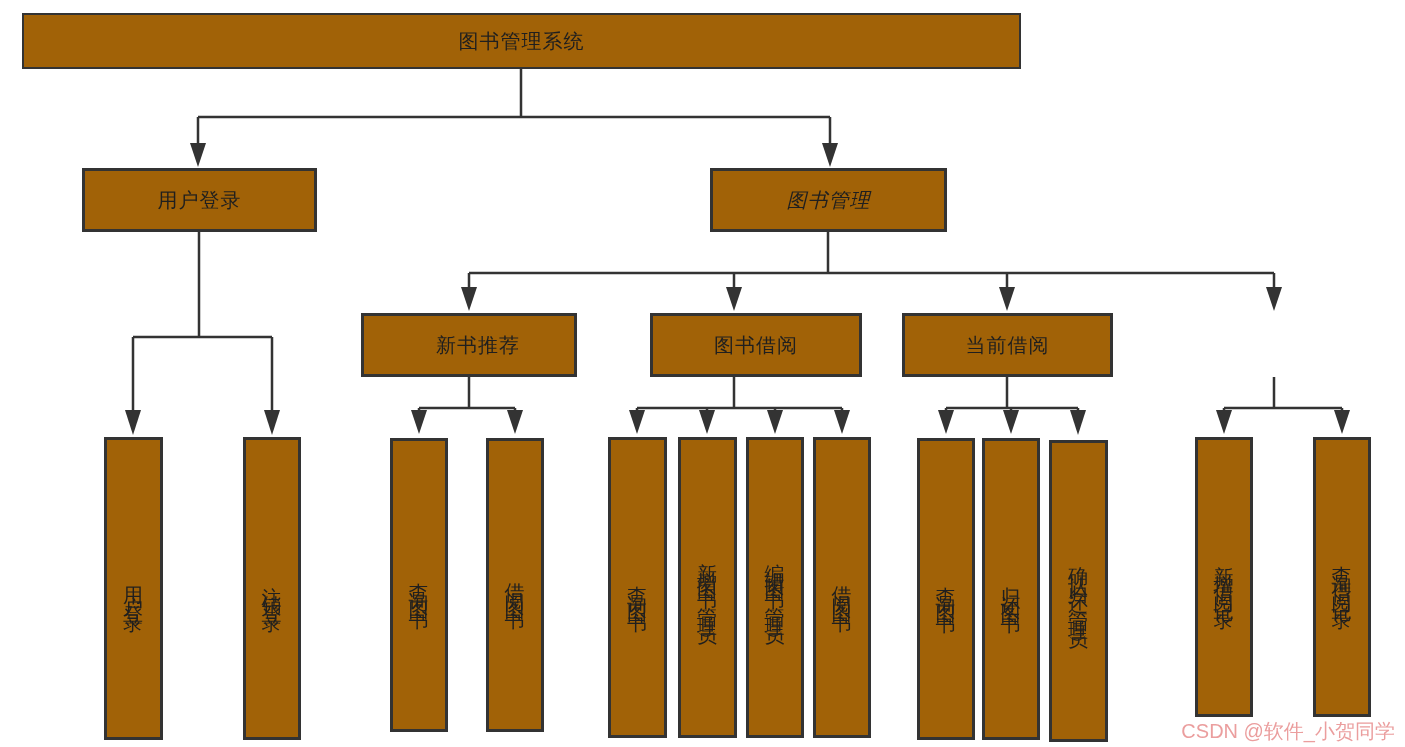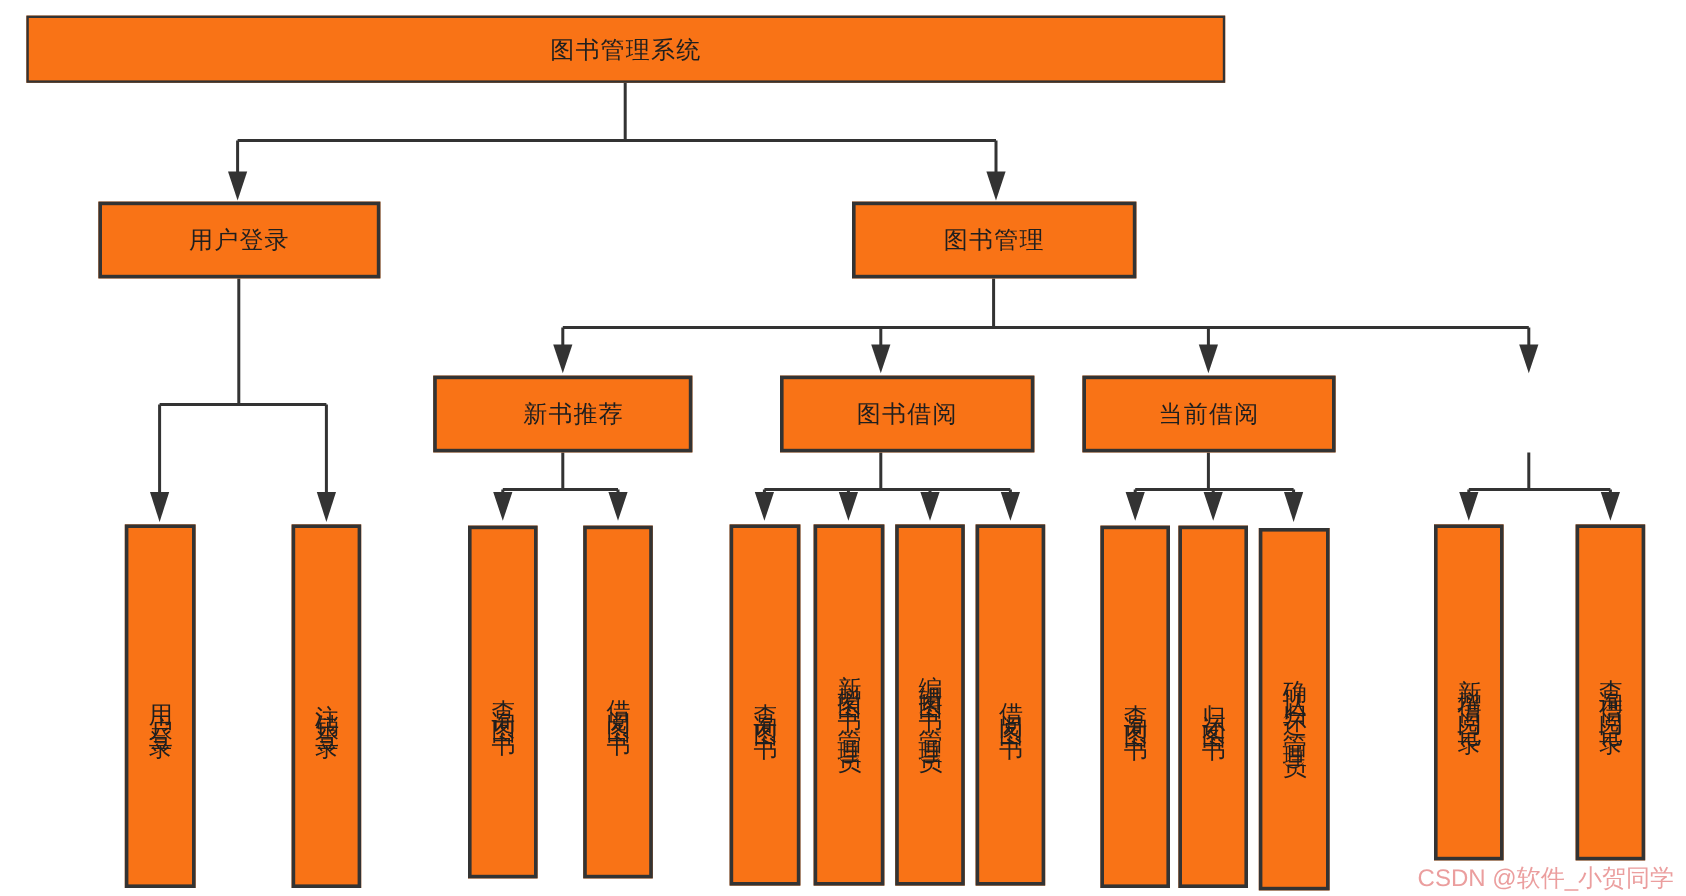--- a/index.html
+++ b/index.html
@@ -16,21 +16,21 @@
     font-family:"Liberation Sans","DejaVu Sans",sans-serif;
     overflow:hidden;
   }
   #stage{position:absolute;left:0;top:0;width:1405px;height:747px;}
   #connectors{position:absolute;left:0;top:0;width:1405px;height:747px;}
   #connectors path{stroke:var(--line-color);stroke-width:2.5;fill:none;}
   #connectors polygon{fill:var(--line-color);stroke:none;}
 
   .node{
     position:absolute;
-    background:#f97316;
+    background:#a16207;
     border:3px solid var(--line-color);
     display:flex;
     align-items:center;
     justify-content:center;
     color:var(--text-color);
     font-size:20px;
     letter-spacing:1px;
     text-align:center;
   }
   .node.root{border-width:2px;}
@@ -38,21 +38,21 @@
     writing-mode:vertical-rl;
     letter-spacing:9px;
     font-size:20px;
     line-height:1;
     padding:6px 0;
   }
 
   
   .b-root      {left:22px;  top:13px;  width:999px; height:56px;}
   .b-userlogin {left:82px;  top:168px; width:235px; height:64px;}
-  .b-bookmgmt  {left:710px; top:168px; width:237px; height:64px;}
+  .b-bookmgmt  {left:710px; top:168px; width:237px; height:64px;font-style:italic;}
   .b-newbook   {left:361px; top:313px; width:216px; height:64px;padding-left:18px;}
   .b-borrow    {left:628px; top:313px; width:212px; height:64px;margin-left:22px;}
   .b-current   {left:902px; top:313px; width:211px; height:64px;}
   .b-records   {left:1168px;top:313px; width:212px; height:64px;}
 
   
   .v1 {left:104px; top:437px; width:59px; height:303px;}
   .v2 {left:243px; top:437px; width:58px; height:303px;}
   .v3 {left:390px; top:438px; width:58px; height:294px;}
   .v4 {left:486px; top:438px; width:58px; height:294px;}

